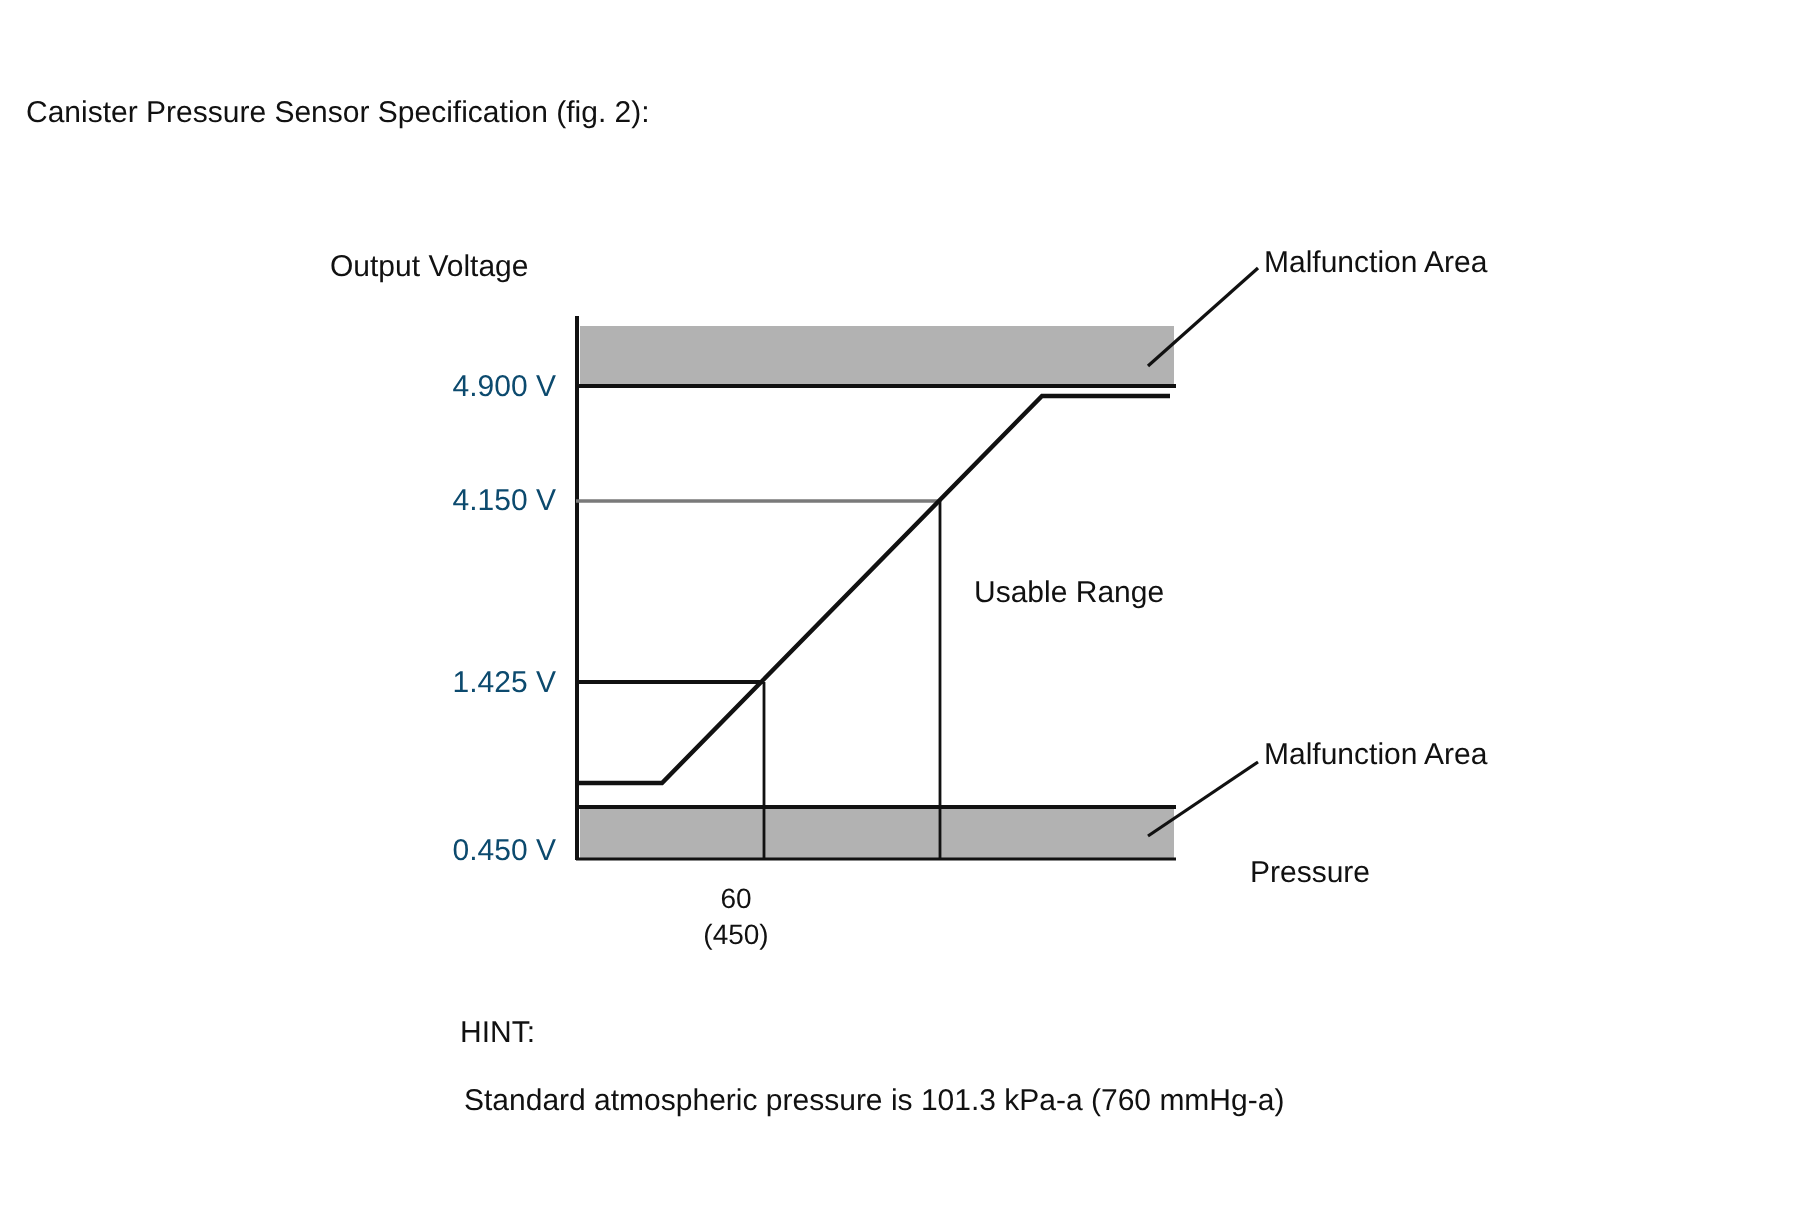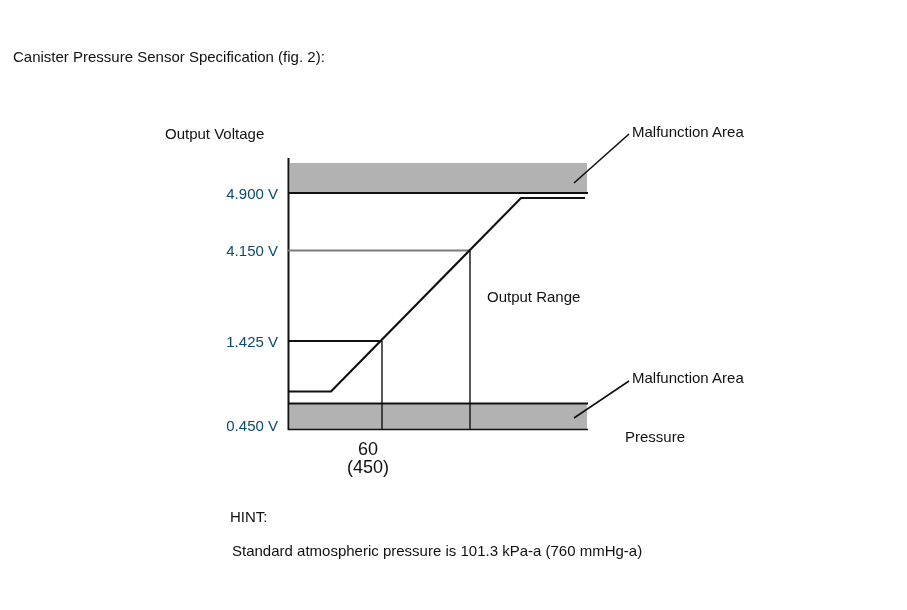--- a/index.html
+++ b/index.html
@@ -29,21 +29,21 @@
     left: 208px;
     text-align: right;
     font-size: 15px;
     line-height: 15px;
     white-space: nowrap;
     color: #0c4a6e;
   }
   .xtick {
     position: absolute;
     text-align: center;
-    font-size: 18px;
+    font-size: 14px;
     line-height: 18px;
     color: #111111;
   }
   .xtick div { white-space: nowrap; }
   svg { position: absolute; left: 0; top: 0; }
 </style>
 </head>
 <body>
 
 <div id="stage">
@@ -86,19 +86,19 @@
   <div class="ylabel" style="top:243px;">4.150 V</div>
   <div class="ylabel" style="top:334px;">1.425 V</div>
   <div class="ylabel" style="top:397px;margin-top:21px;">0.450 V</div>
 
   <div class="xtick" style="left:333px; top:440px; width:70px;">
     <div>60</div>
     <div>(450)</div>
   </div>
 
   <div class="lbl" style="left:632px; top:124px;">Malfunction Area</div>
-  <div class="lbl" style="left:487px; top:289px;">Output Range</div>
+  <div class="lbl" style="left:487px; top:289px;">Usable Range</div>
   <div class="lbl" style="left:632px; top:370px;">Malfunction Area</div>
 
   <div class="lbl" style="left:230px; top:509px;">HINT:</div>
   <div class="lbl" style="left:232px; top:543px;">Standard atmospheric pressure is 101.3 kPa-a (760 mmHg-a)</div>
 
 </div>
 
 </body></html>

